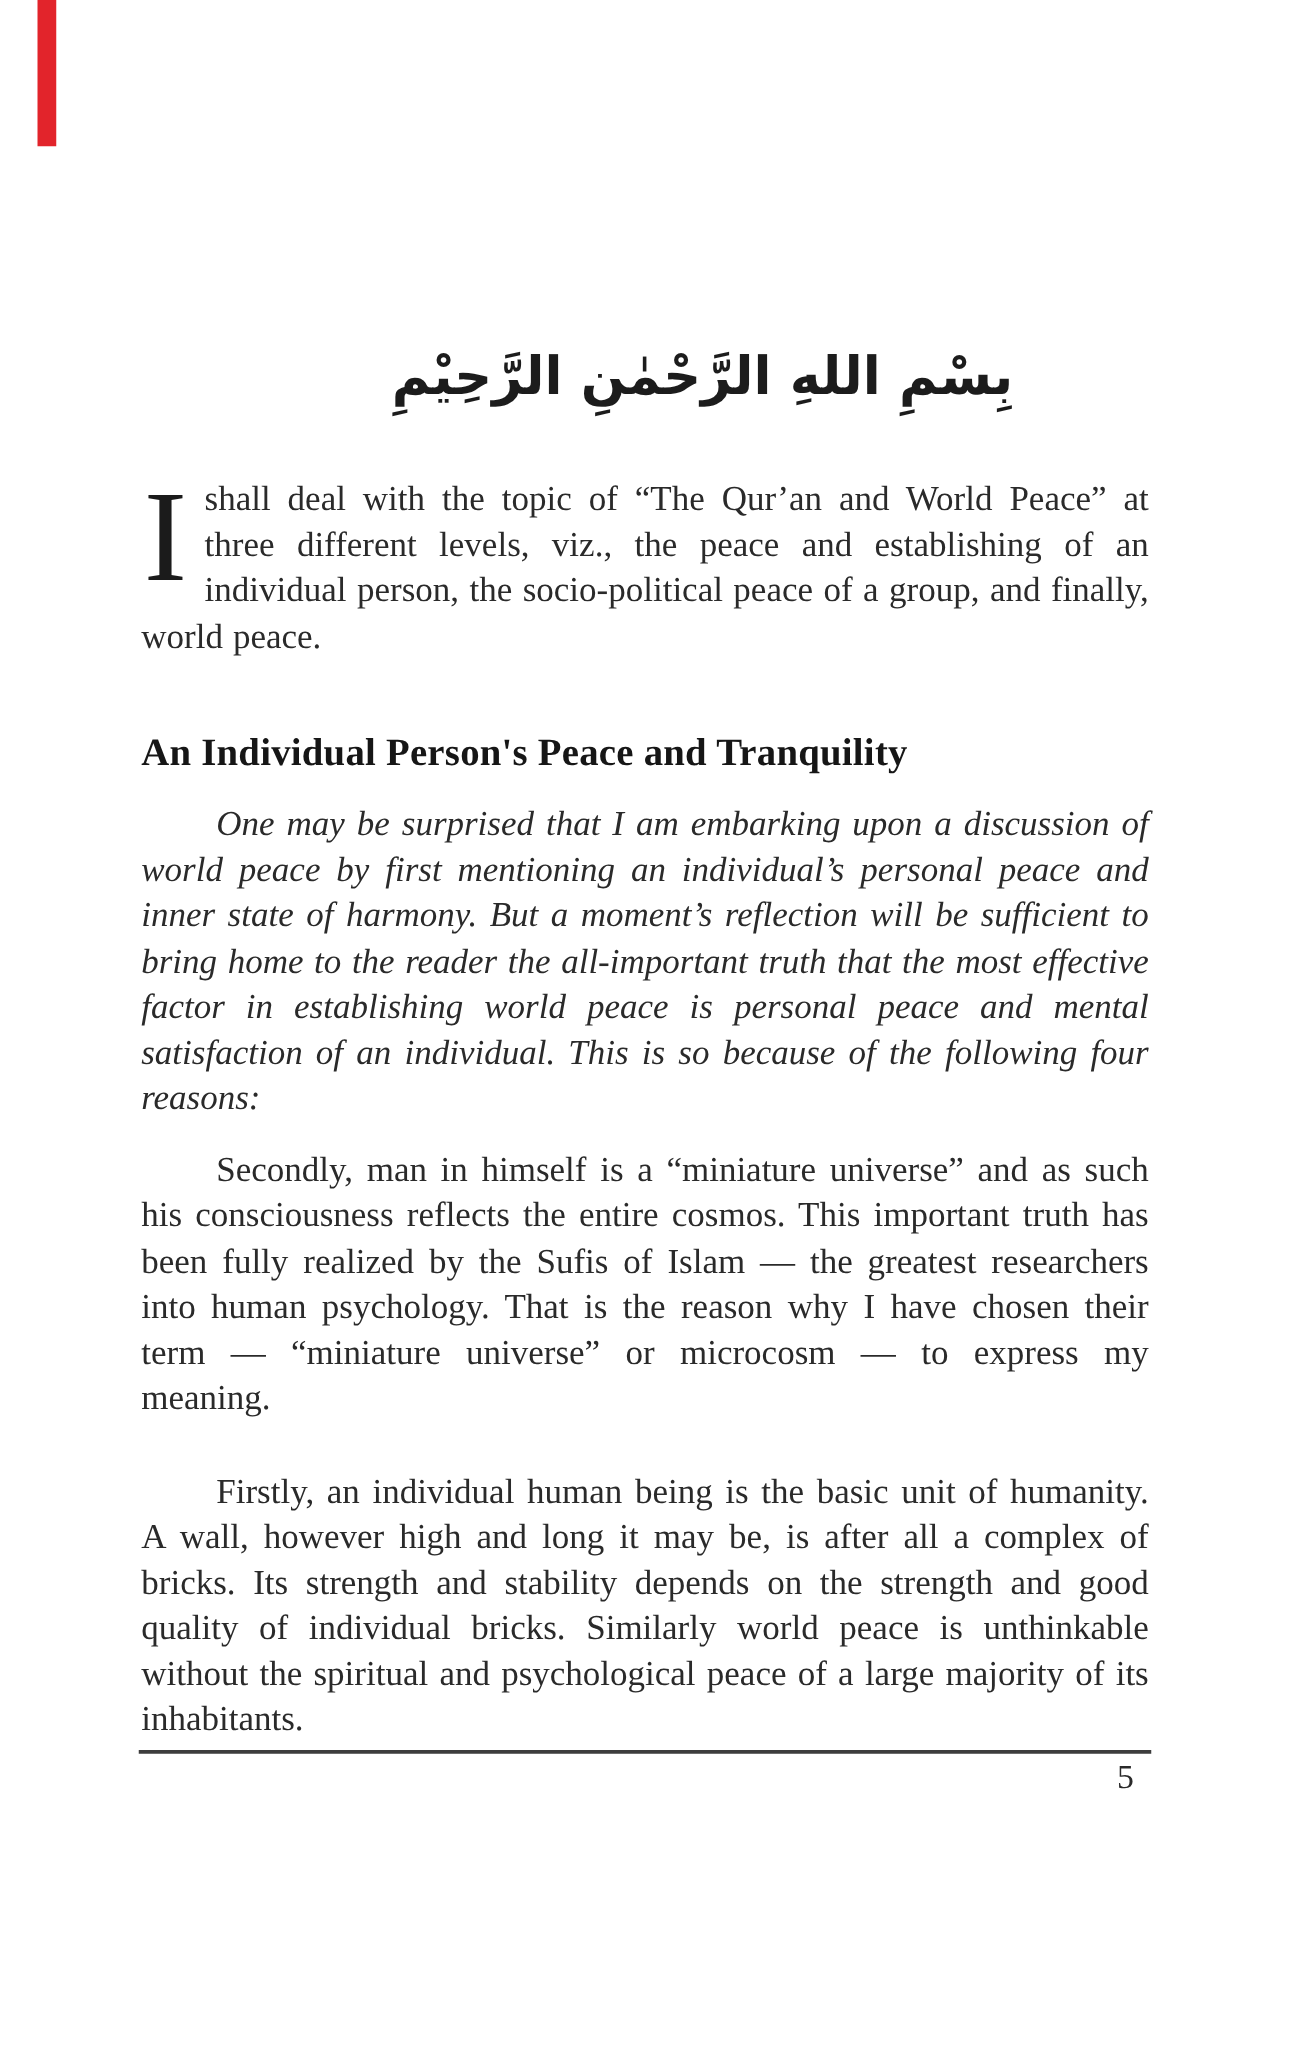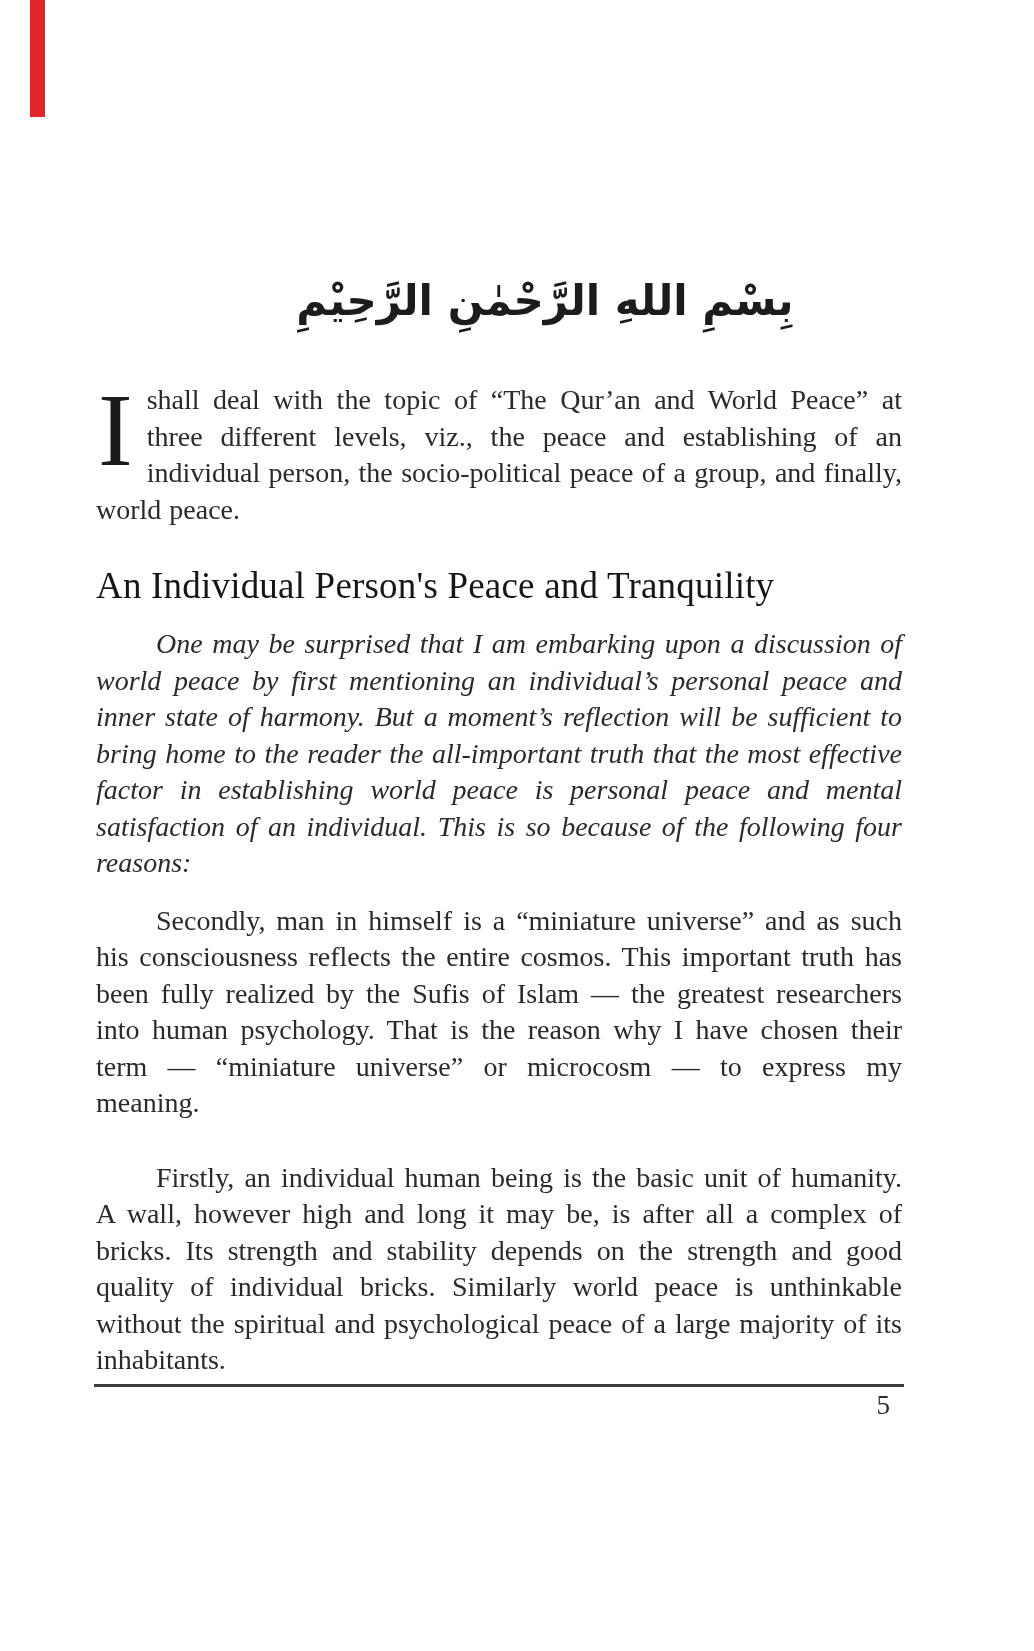--- a/index.html
+++ b/index.html
@@ -18,21 +18,21 @@
   }
   .red-strip {
     position: absolute;
     left: 30px;
     top: 0;
     width: 15px;
     height: 117px;
   }
   .content {
     position: absolute;
-    left: 96px;
+    left: 113px;
     top: 0;
     width: 806px;
   }
   .bismillah {
     margin-top: 243px;
     position: relative;
     left: 46px;
     text-align: center;
     direction: rtl;
     font-family: "DejaVu Sans", sans-serif;
@@ -56,24 +56,24 @@
   }
   .dropcap {
     float: left;
     font-size: 104px;
     line-height: 92px;
     height: 104px;
     padding: 2px 14px 0 2px;
     color: #1b1b1b;
   }
   .heading {
-    margin: 40px 0 0 0;
-    font-size: 37px;
+    margin: 56px 0 0 0;
+    font-size: 31px;
     line-height: 36px;
-    font-weight: normal;
+    font-weight: bold;
     color: #161616;
     letter-spacing: 0.2px;
   }
   .para.p2 { margin-top: 22px; text-indent: 60px; font-style: italic; }
   .para.p3 { margin-top: 38px; text-indent: 60px; }
   .para.p4 { margin-top: 21px; text-indent: 60px; }
   .footer-rule {
     margin-top: 5px;
     margin-left: -2px;
     width: 810px;

